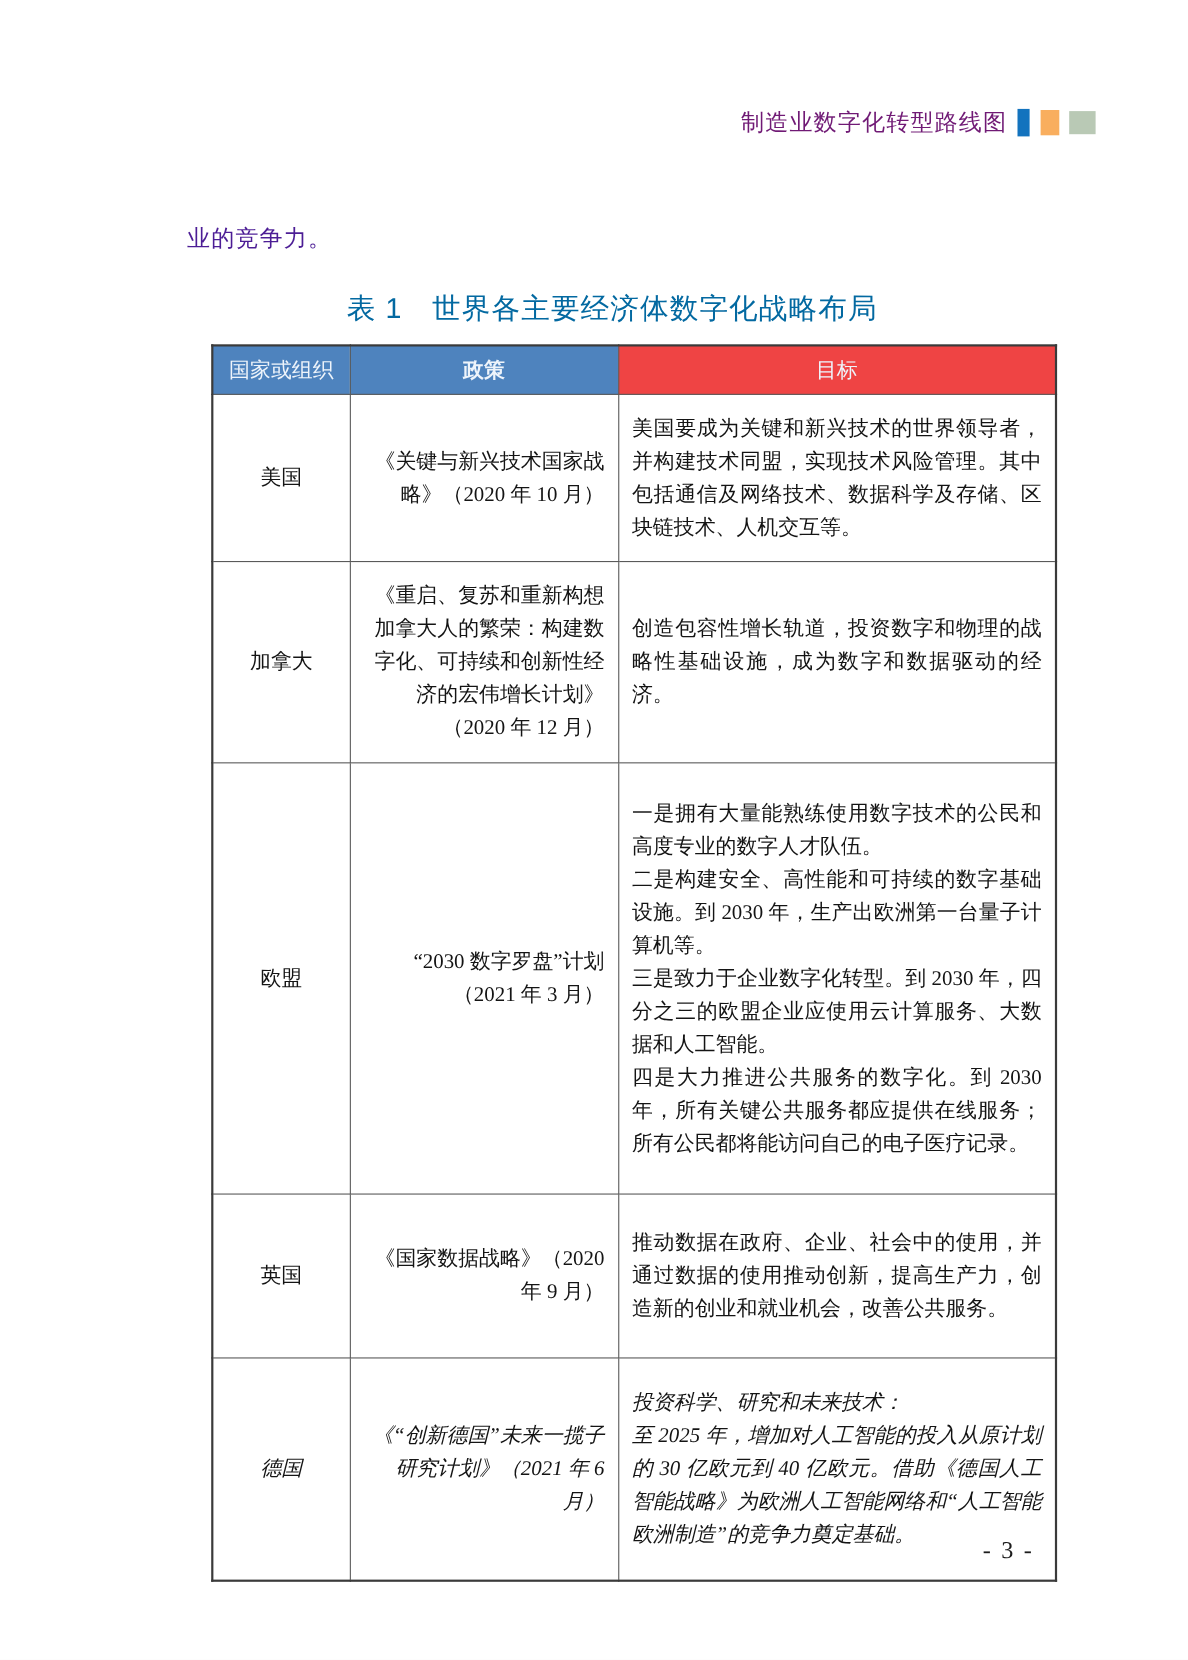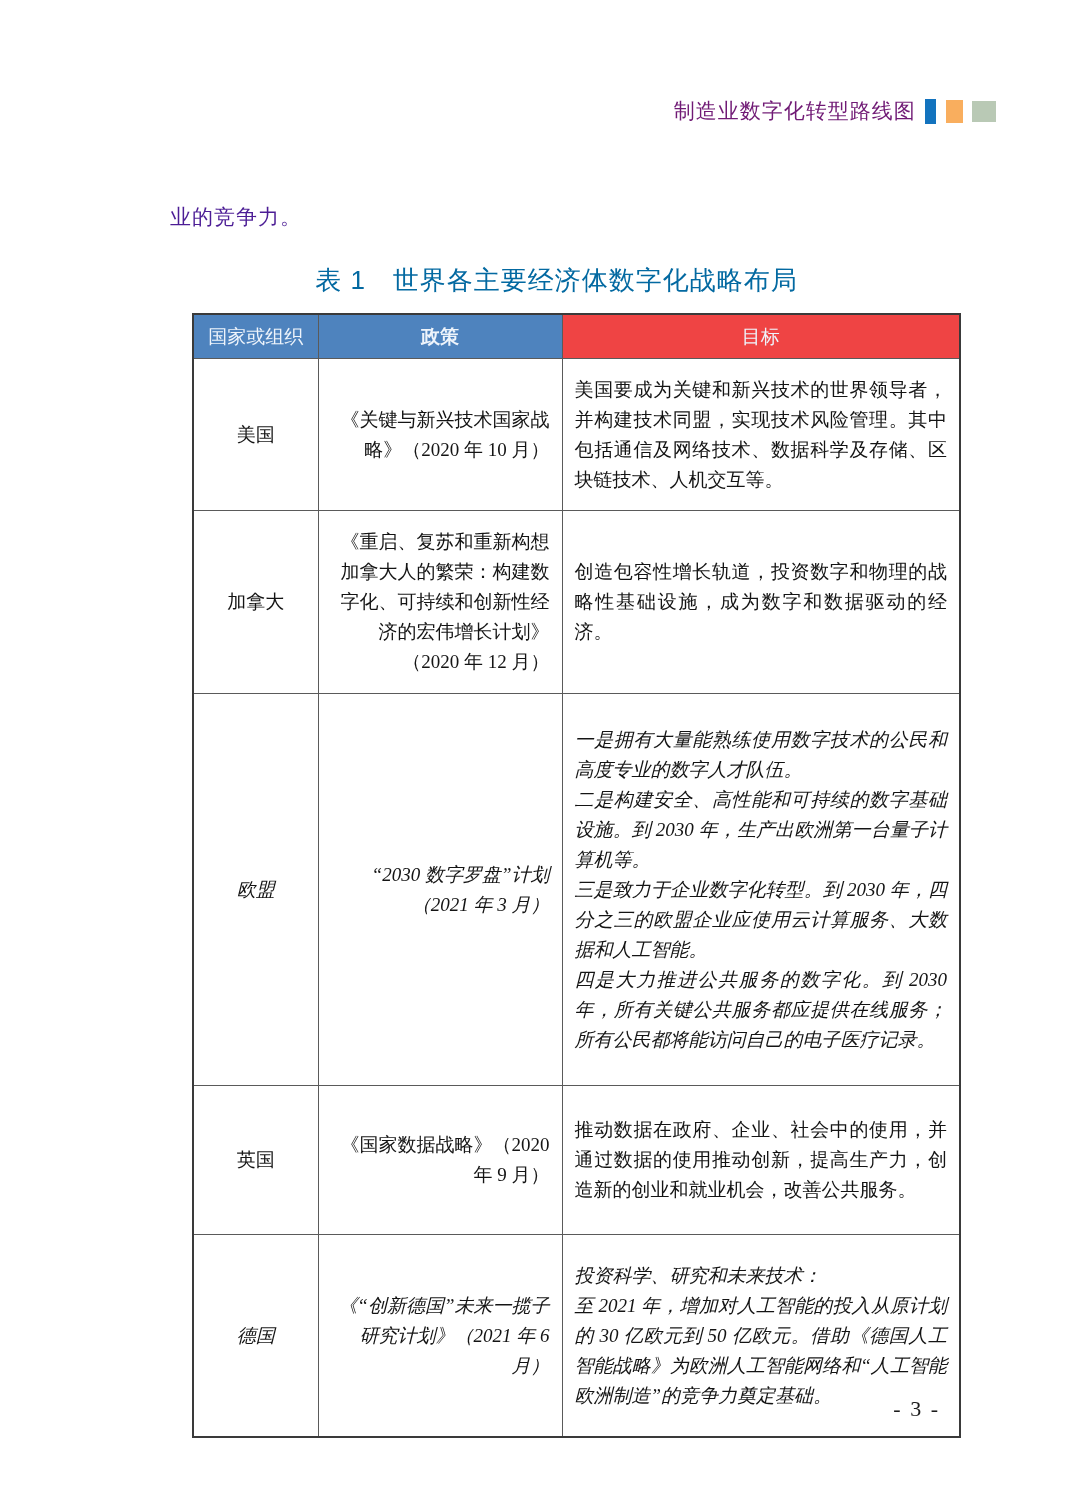--- a/index.html
+++ b/index.html
@@ -59,21 +59,21 @@
     font-size:19px;line-height:30px;color:#141414;
     padding:4px 12px;
   }
   td.country-cell{text-align:center;padding:6px 20px;}
   td.policy-cell{text-align:right;}
   td.goal-cell{text-align:justify;}
   .goal-cell p{margin:0;}
   
   .policy-table tbody tr:nth-child(1) td{height:139px;}
   .policy-table tbody tr:nth-child(2) td{height:170px;}
-  .policy-table tbody tr:nth-child(3) td{height:379px;font-style:italic;}
+  .policy-table tbody tr:nth-child(3) td{height:379px;}
   .policy-table tbody tr:nth-child(4) td{height:136px;}
   .policy-table tbody tr:nth-child(5) td{height:189px;font-style:italic;}
   
   .page-number{
     position:absolute;top:1396px;left:173px;width:767px;
     text-align:right;
     font-family:"Liberation Serif","DejaVu Serif",serif;
     font-size:22px;color:#1c1c1c;letter-spacing:2px;
   }
 </style>
@@ -136,21 +136,21 @@
           <td class="policy-cell">《国家数据战略》（2020 年 9 月）</td>
           <td class="goal-cell">
             <p>推动数据在政府、企业、社会中的使用，并通过数据的使用推动创新，提高生产力，创造新的创业和就业机会，改善公共服务。</p>
           </td>
         </tr>
         <tr>
           <td class="country-cell">德国</td>
           <td class="policy-cell">《“创新德国”未来一揽子研究计划》（2021 年 6 月）</td>
           <td class="goal-cell">
             <p>投资科学、研究和未来技术：</p>
-            <p>至 2021 年，增加对人工智能的投入从原计划的 30 亿欧元到 50 亿欧元。借助《德国人工智能战略》为欧洲人工智能网络和“人工智能欧洲制造”的竞争力奠定基础。</p>
+            <p>至 2025 年，增加对人工智能的投入从原计划的 30 亿欧元到 40 亿欧元。借助《德国人工智能战略》为欧洲人工智能网络和“人工智能欧洲制造”的竞争力奠定基础。</p>
           </td>
         </tr>
       </tbody>
   </table>
 
   <div class="page-number">- 3 -</div>
 
 </div>
 
 </body></html>

